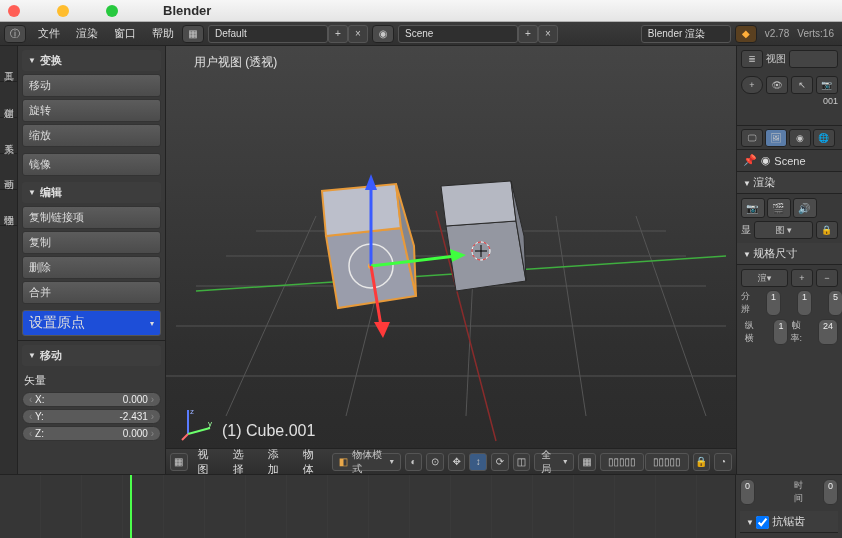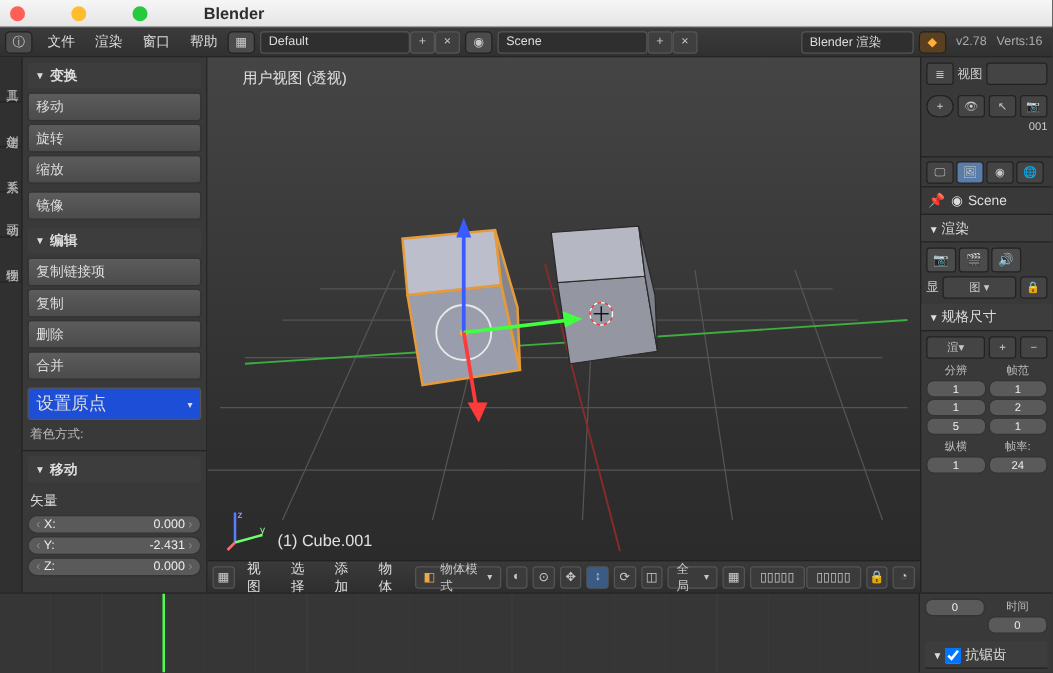--- a/index.html
+++ b/index.html
@@ -33,21 +33,21 @@
   .drop-field::after{content:"▾";font-size:8px;}
 
   .left-lower { border-top:1px solid #222; padding:4px;}
   .numfield { display:flex; background:#5a5a5a; border:1px solid #333; border-radius:8px; padding:1px 6px; margin-bottom:2px; font-size:10px; color:#eee; justify-content:space-between; }
   .numfield span:first-child::before{content:"‹ ";color:#888;}
   .numfield span:last-child::after{content:" ›";color:#888;}
 
   
   .viewport { flex:1; position:relative; background: linear-gradient(#454545,#2f2f2f 70%,#2a2a2a); overflow:hidden; }
   .vp-label { position:absolute; top:8px; left:28px; color:#e0e0e0; font-size:12px; }
-  .vp-bottom-label { position:absolute; bottom:34px; left:56px; color:#e0e0e0; font-size:13px; }
+  .vp-bottom-label { position:absolute; bottom:34px; left:56px; color:#e0e0e0; font-size:16px; }
   .axis-gizmo { position:absolute; bottom:34px; left:16px; width:32px; height:32px; }
 
   .vp-header { position:absolute; bottom:0; left:0; right:0; height:26px; background: linear-gradient(#3a3a3a,#2e2e2e); display:flex; align-items:center; padding:0 4px; border-top:1px solid #222; gap:4px; }
   .vh-item { padding:0 6px; color:#ddd; font-size:11px; }
   .vh-drop { height:18px; background:#3b3b3b; border:1px solid #555; border-radius:3px; padding:0 6px; display:flex; align-items:center; font-size:10px; gap:4px; }
   .vh-drop::after{content:"▾";font-size:8px;margin-left:2px;}
   .vh-icon { width:20px; height:18px; background:#3b3b3b; border:1px solid #555; border-radius:3px; display:flex;align-items:center;justify-content:center;font-size:10px;}
   .vh-icon.blue{background:#3a5b85;}
 
   
@@ -57,21 +57,21 @@
   .rp-sm-btn { width:22px; height:18px; background:#444; border:1px solid #222; border-radius:3px; display:flex;align-items:center;justify-content:center;font-size:9px;}
   .rp-tabs { height:24px; display:flex; padding:3px 4px; gap:2px; border-bottom:1px solid #222;}
   .rp-tabs .rp-sm-btn.active{background:#5a7ca8;}
   .rp-scene-row { padding:4px 6px; display:flex; align-items:center; gap:4px; font-size:11px; color:#ddd; border-bottom:1px solid #222;}
   .rp-section-head { background:#3d3d3d; padding:3px 6px; font-size:11px; color:#ddd; border-bottom:1px solid #222;}
   .rp-section-head::before{content:"▼ ";font-size:8px;}
   .rp-body { padding:4px; display:flex; flex-direction:column; gap:3px; }
   .rp-icon-row { display:flex; gap:2px; }
   .rp-icon { width:24px; height:20px; background:#4b4b4b; border:1px solid #222; border-radius:3px; display:flex;align-items:center;justify-content:center;font-size:10px;}
   .rp-dualcol { display:flex; gap:2px;}
-  .rp-col { flex:1; display:flex; flex-direction:column; gap:1px;}
+  .rp-col { flex:1; display:flex; gap:16px;}
   .rp-num { background:#5a5a5a; border:1px solid #333; border-radius:6px; font-size:9px; padding:1px 4px; color:#eee; display:flex; justify-content:center;}
   .rp-lbl { font-size:9px; text-align:center; color:#bbb; }
 
   
   .timeline { height: 64px; background:#333; border-top:1px solid #222; position:relative; display:flex;}
   .tl-main { flex:1; position:relative; background: repeating-linear-gradient(90deg,#363636 0,#363636 40px,#3a3a3a 40px,#3a3a3a 41px); border-right:1px solid #222;}
   .tl-cursor { position:absolute; top:0; bottom:0; left:130px; width:2px; background:#4cff4c; }
   .tl-right { width:106px; background:#393939; padding:4px; display:flex; flex-direction:column; gap:2px;}
 
   svg { overflow: visible; }
@@ -127,21 +127,20 @@
 
       <div class="panel-head" style="margin-top:6px;">编辑</div>
       <button class="tool-btn">复制链接项</button>
       <button class="tool-btn">复制</button>
       <button class="tool-btn">删除</button>
       <button class="tool-btn">合并</button>
       <div style="height:4px;"></div>
       <div class="drop-field">
           <span>设置原点</span>
         </div>
-      <div style="font-size:10px;color:#bbb;padding:2px 2px;">着色方式:</div>
 
       <div class="left-lower" style="margin:4px -4px 0 -4px;">
         <div class="panel-head">移动</div>
         <div style="font-size:11px;color:#ddd;padding:4px 2px;">矢量</div>
         <div class="numfield">
             <span>X:</span>
             <span>0.000</span>
           </div>
         <div class="numfield">
             <span>Y:</span>

